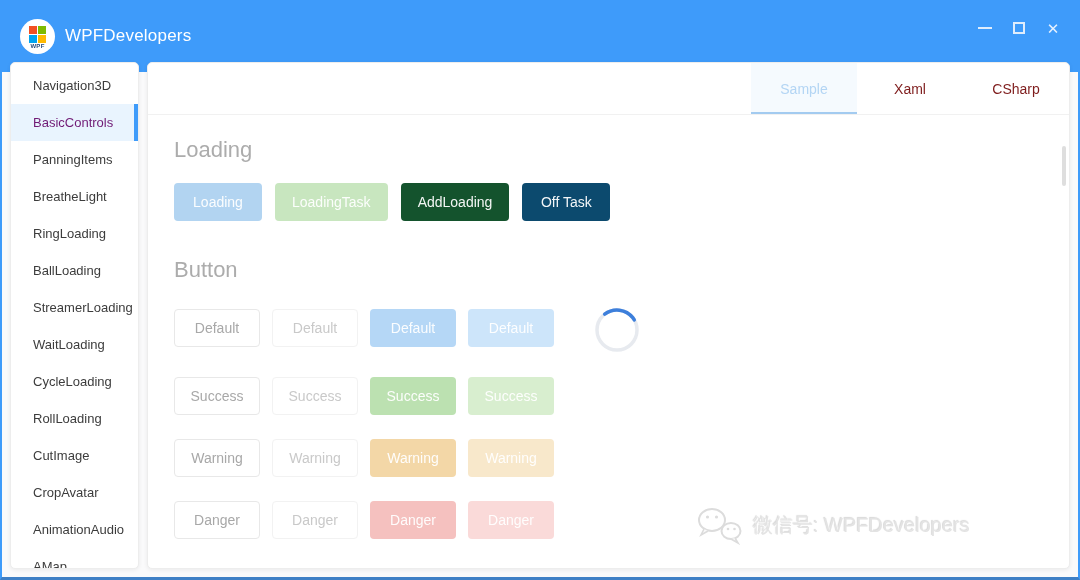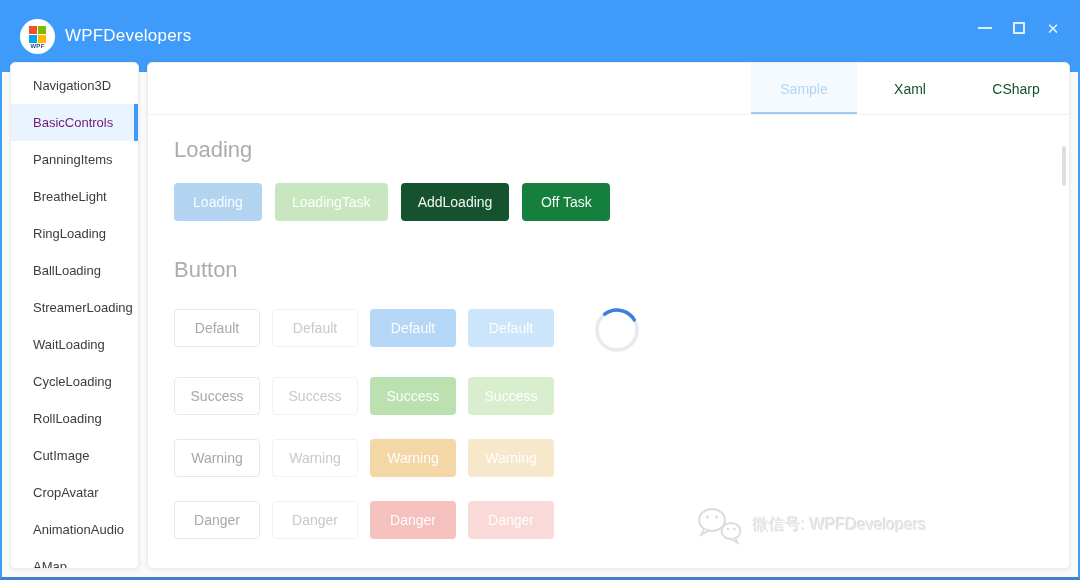--- a/index.html
+++ b/index.html
@@ -38,59 +38,59 @@
   
   .sidebar { left:8px; top:6px; width:129px; bottom:8px; padding-top:4px; }
   .side-item { position:relative; height:37px; line-height:37px; padding-left:22px;
     font-size:13px; color:#3C3C3C; cursor:pointer; white-space:nowrap; }
   .side-item.selected { background:#E9F4FE; color:#701a75; }
   .side-ind { position:absolute; right:0; top:0; width:4px; height:37px; background:#3E9BFA; }
 
   
   .content { left:145px; right:8px; top:6px; bottom:8px; }
   .tabbar { height:52px; border-bottom:1px solid #F1F1F1; display:flex; justify-content:flex-end; }
-  .tab { width:106px; text-align:center; line-height:52px; font-size:14px; color:#14532d; cursor:pointer; }
+  .tab { width:106px; text-align:center; line-height:52px; font-size:14px; color:#7f1d1d; cursor:pointer; }
   .tab.active { background:#F5FAFE; color:#B3D5F4; box-shadow:inset 0 -2px 0 #A3CBF0; }
 
   .scroll { position:relative; height:calc(100% - 52px); overflow:hidden; padding:22px 0 0 26px; }
   .sec-title { font-size:22px; font-weight:400; color:#ACACAC; margin-bottom:20px; }
   .sec-title.mt { margin-top:36px; }
 
   .btn-row { display:flex; align-items:center; margin-bottom:24px; }
   .btn-row .btn { margin-right:12px; }
   .loading-row { margin-bottom:12px; }
   .loading-row .btn { margin-right:13px; }
 
   .btn { height:38px; border-radius:4px; font-size:14px; border:1px solid transparent;
     cursor:pointer; background:#fff; font-family:"Liberation Sans",sans-serif; }
   .loading-row .btn { padding:0 16px; min-width:88px; }
   .btn.fixed { width:86px; padding:8px; }
 
   .btn.filled, .btn.muted { color:rgba(255,255,255,.95); }
   .btn.muted.v-primary { background:#B2D4F1; }
   .btn.muted.v-success { background:#C8E6BF; }
   .btn.muted.v-warning { background:#14532d; }
-  .btn.muted.v-danger  { background:#15803d; }
+  .btn.muted.v-danger  { background:#0c4a6e; }
 
   .btn.outline { border-color:#E8E8E8; color:#A8A8A8; }
   .btn.outline.dim { border-color:#F2F2F2; color:#C9C9C9; }
 
   .btn.filled.v-primary { background:#B5D7F6; } .btn.filled.v-primary.dim { background:#CDE5FA; }
   .btn.filled.v-success { background:#BCE1B1; } .btn.filled.v-success.dim { background:#D8EECF; }
   .btn.filled.v-warning { background:#F3D7A7; } .btn.filled.v-warning.dim { background:#F8E8CB; }
   .btn.filled.v-danger  { background:#F5C1BF; } .btn.filled.v-danger.dim  { background:#FADAD9; }
 
   .spinner { margin-left:28px; margin-top:4px; }
 
   .scroll-thumb { position:absolute; right:3px; top:83px; width:4px; height:40px;
     background:#DEDEDE; border-radius:2px; }
 
   
   .watermark { position:absolute; left:693px; top:505px; display:flex; align-items:center;
-    pointer-events:none; color:#E3E3E3; font-size:16px;
+    pointer-events:none; color:#E3E3E3; font-size:20px;
     text-shadow:1px 1px 1px #ffffff, -1px -1px 1px #D8D8D8; white-space:nowrap; }
   .watermark svg { margin-right:10px; }
 </style>
 </head>
 <body>
 
 <div class="window">
 
   <div class="titlebar">
     <div class="logo">

